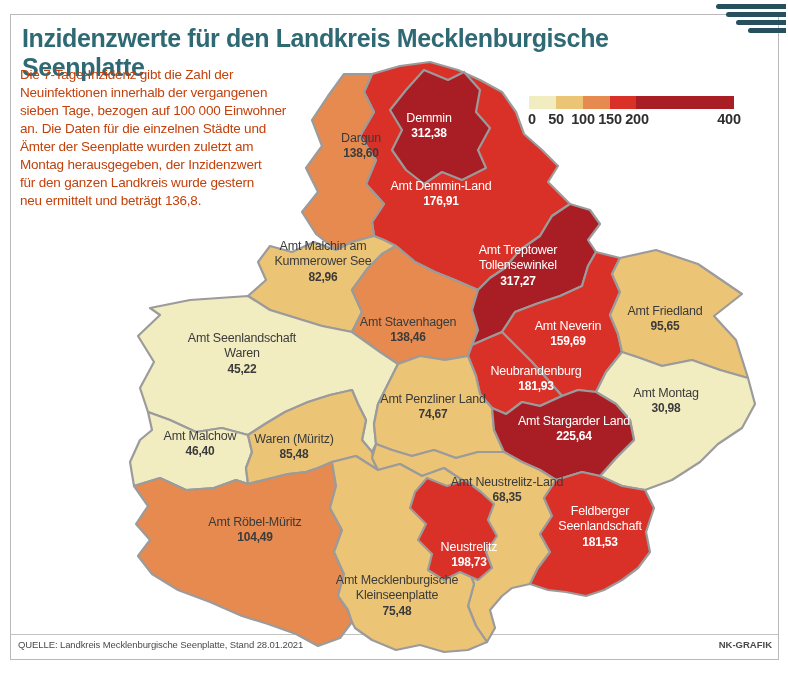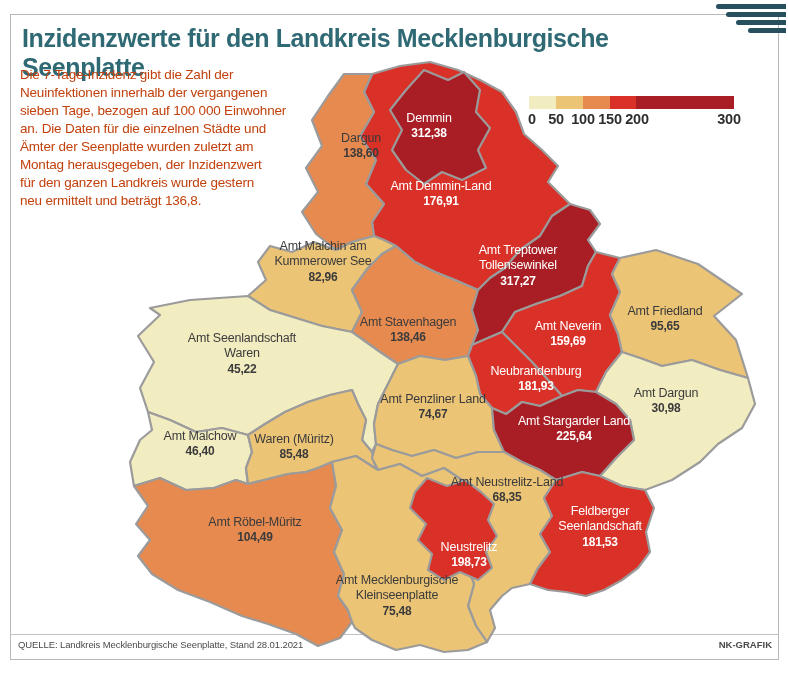--- a/index.html
+++ b/index.html
@@ -66,21 +66,21 @@
         <div class="seg" style="width: 27px; background: rgb(230, 138, 79);"></div>
         <div class="seg" style="width: 26px; background: rgb(217, 48, 39);"></div>
         <div class="seg" style="width: 98px; background: rgb(168, 30, 36);"></div>
       </div>
     <div id="legend-labels">
         <span class="lbl" style="left: 3px;">0</span>
         <span class="lbl" style="left: 27px;">50</span>
         <span class="lbl" style="left: 54px;">100</span>
         <span class="lbl" style="left: 81px;">150</span>
         <span class="lbl" style="left: 108px;">200</span>
-        <span class="lbl" style="left: 200px;">300</span>
+        <span class="lbl" style="left: 200px;">400</span>
       </div>
   </div>
 
   <svg class="map" width="788" height="678" viewBox="0 0 788 678">
     <g id="region-shapes">
         <polygon points="372,74 400,66 430,62 458,70 480,80 502,92 516,112 524,134 542,150 558,166 548,182 570,204 552,216 540,236 520,250 505,268 490,278 478,290 455,280 435,272 415,262 396,246 384,240 374,236 372,222 384,204 366,184 376,160 360,136 374,112 364,92" fill="#d93027"></polygon>
         <polygon points="344,74 372,74 364,92 374,112 360,136 376,160 366,184 384,204 372,222 374,236 352,242 336,250 316,234 302,212 318,192 306,168 322,146 312,120 328,96" fill="#e68a4f"></polygon>
         <polygon points="374,236 352,242 336,250 314,242 292,252 270,246 258,262 266,280 248,296 270,310 296,318 322,326 352,332 362,312 352,290 368,268 382,254 396,246 384,240" fill="#ecc476"></polygon>
         <polygon points="396,246 415,262 435,272 455,280 478,290 472,310 478,330 472,345 468,356 445,360 420,356 398,364 380,352 366,342 352,332 362,312 352,290 368,268 382,254" fill="#e68a4f"></polygon>
         <polygon points="570,204 590,210 600,224 588,240 596,252 588,266 582,286 560,296 536,304 515,312 502,332 488,338 472,345 478,330 472,310 478,290 490,278 505,268 520,250 540,236 552,216" fill="#a81e24"></polygon>
@@ -105,21 +105,21 @@
   <div class="map-labels" id="region-labels">
       <div class="rlabel light" style="left: 441px; top: 194px;"><div>Amt Demmin-Land</div><div class="val">176,91</div></div>
       <div class="rlabel" style="left: 361px; top: 146px;"><div>Dargun</div><div class="val">138,60</div></div>
       <div class="rlabel" style="left: 323px; top: 262px;"><div>Amt Malchin am
 Kummerower See</div><div class="val">82,96</div></div>
       <div class="rlabel" style="left: 408px; top: 330px;"><div>Amt Stavenhagen</div><div class="val">138,46</div></div>
       <div class="rlabel light" style="left: 518px; top: 266px;"><div>Amt Treptower
 Tollensewinkel</div><div class="val">317,27</div></div>
       <div class="rlabel light" style="left: 568px; top: 334px;"><div>Amt Neverin</div><div class="val">159,69</div></div>
       <div class="rlabel" style="left: 665px; top: 319px;"><div>Amt Friedland</div><div class="val">95,65</div></div>
-      <div class="rlabel" style="left: 666px; top: 401px;"><div>Amt Dargun</div><div class="val">30,98</div></div>
+      <div class="rlabel" style="left: 666px; top: 401px;"><div>Amt Montag</div><div class="val">30,98</div></div>
       <div class="rlabel" style="left: 242px; top: 354px;"><div>Amt Seenlandschaft
 Waren</div><div class="val">45,22</div></div>
       <div class="rlabel light" style="left: 536px; top: 379px;"><div>Neubrandenburg</div><div class="val">181,93</div></div>
       <div class="rlabel" style="left: 433px; top: 407px;"><div>Amt Penzliner Land</div><div class="val">74,67</div></div>
       <div class="rlabel light" style="left: 574px; top: 429px;"><div>Amt Stargarder Land</div><div class="val">225,64</div></div>
       <div class="rlabel" style="left: 200px; top: 444px;"><div>Amt Malchow</div><div class="val">46,40</div></div>
       <div class="rlabel" style="left: 294px; top: 447px;"><div>Waren (Müritz)</div><div class="val">85,48</div></div>
       <div class="rlabel" style="left: 255px; top: 530px;"><div>Amt Röbel-Müritz</div><div class="val">104,49</div></div>
       <div class="rlabel" style="left: 507px; top: 490px;"><div>Amt Neustrelitz-Land</div><div class="val">68,35</div></div>
       <div class="rlabel" style="left: 397px; top: 596px;"><div>Amt Mecklenburgische

